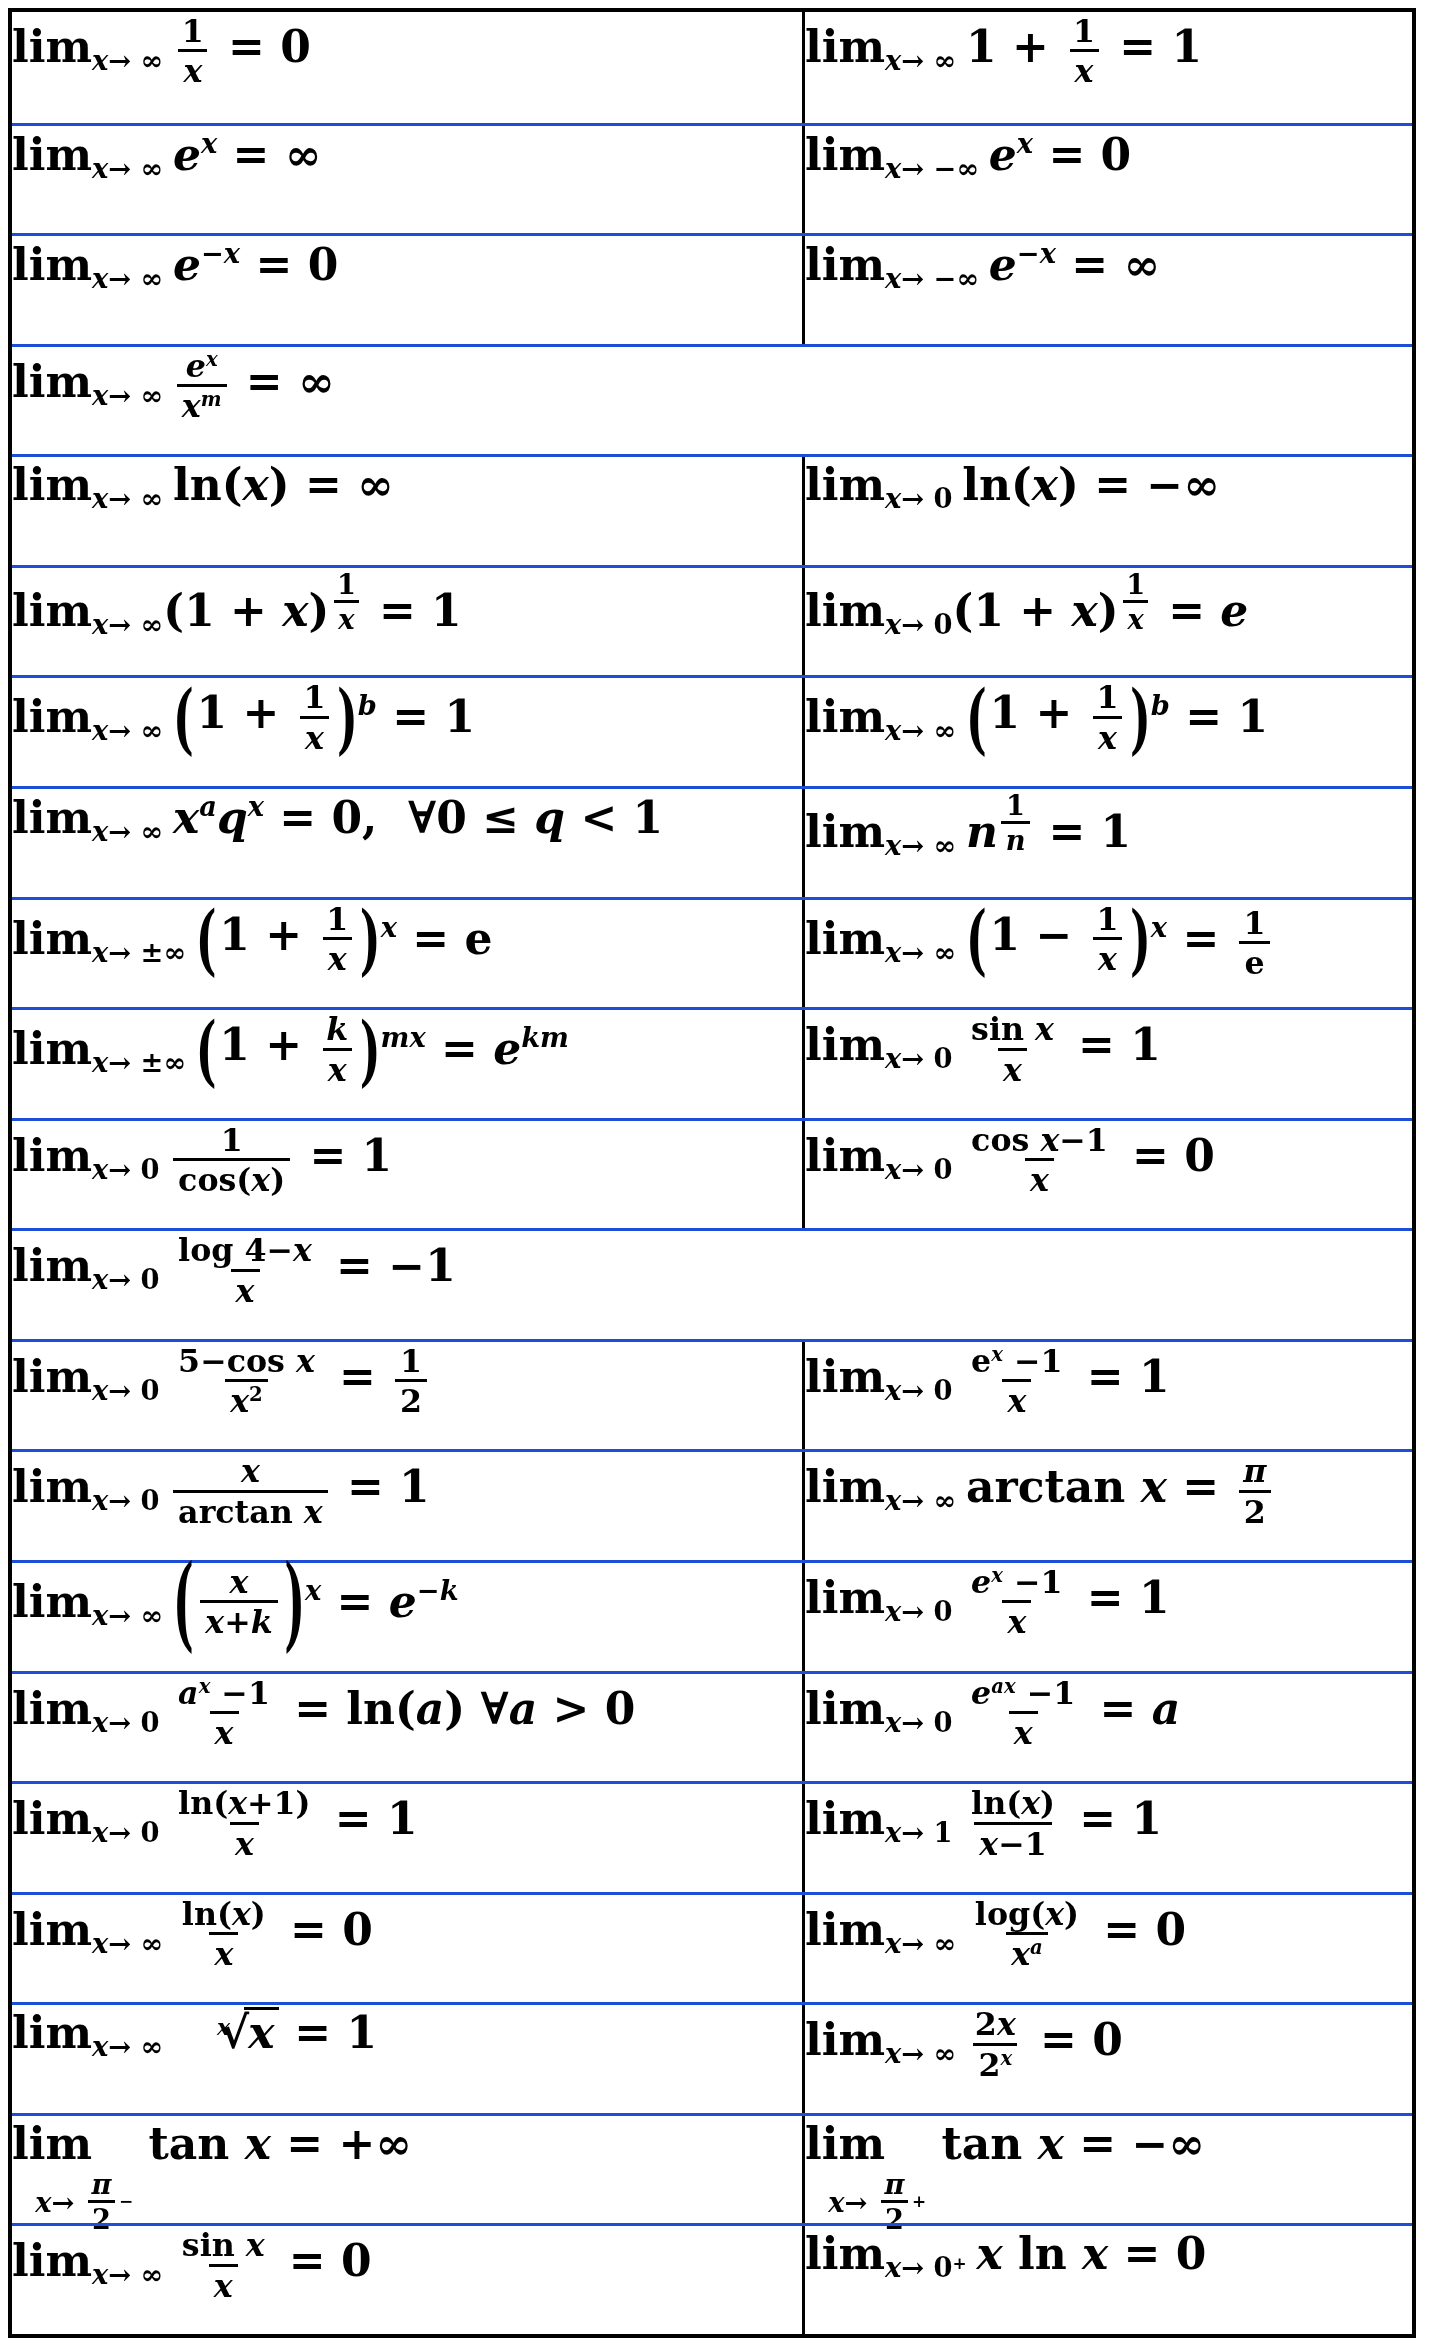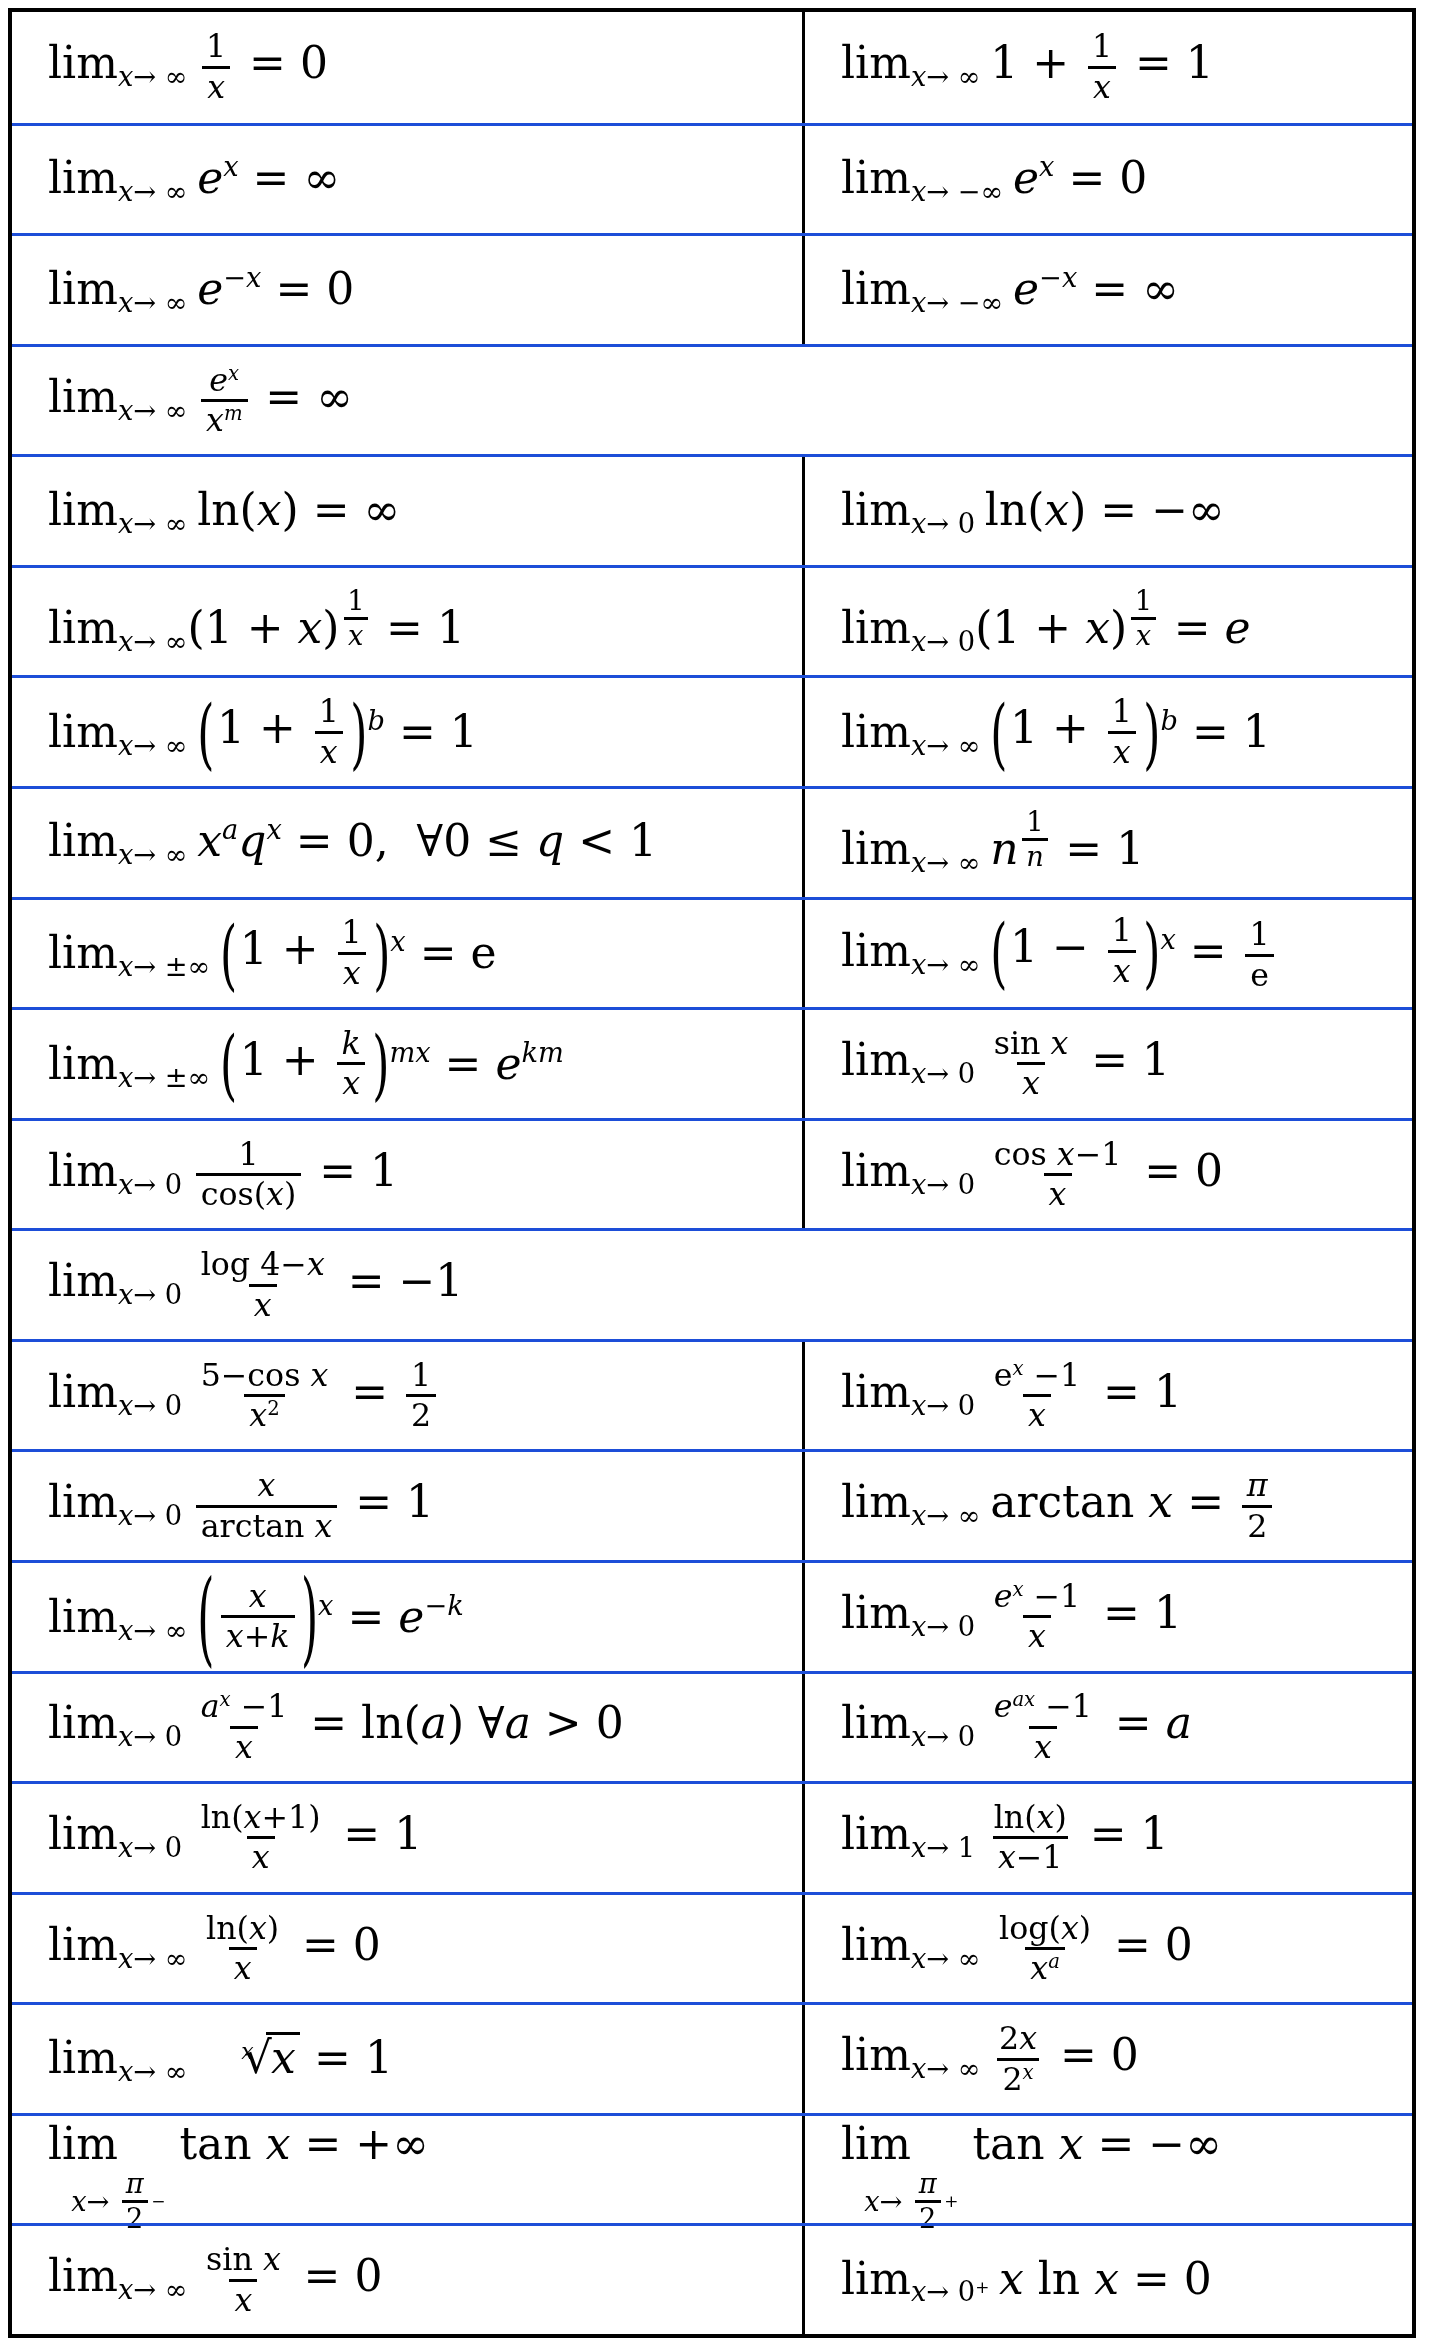--- a/index.html
+++ b/index.html
@@ -7,21 +7,21 @@
     width:1432px;height:2352px;background:#ffffff;position:relative;
     font-family:"DejaVu Serif", serif;color:#000000;overflow:hidden;
   }
   .tbl{
     position:absolute;left:8px;top:8px;width:1408px;height:2330px;
     border:4px solid #000;box-sizing:border-box;
     display:grid;grid-template-rows:repeat(21,1fr);background:#fff;
   }
   .row{display:grid;grid-template-columns:790px 1fr;min-height:0;}
   .row + .row{border-top:3px solid #1d4ed8;}
-  .cell{display:flex;align-items:center;padding-left:36px;font-size:44px;min-width:0;}
+  .cell{display:flex;align-items:flex-start;font-size:44px;min-width:0;font-weight:bold;}
   .cell.right{border-left:3px solid #000;}
   .math{display:inline-block;line-height:1.25;white-space:nowrap;}
   .rm{white-space:pre;}
   .it{white-space:pre;font-style:italic;}
   .spc{display:inline-block;width:.22em;}
   .sub{font-size:.62em;vertical-align:-.28em;}
   .sup{font-size:.62em;vertical-align:.62em;}
   .sub .sup{font-size:.62em;vertical-align:.5em;}
   .frac{
     display:inline-flex;flex-direction:column;align-items:center;

